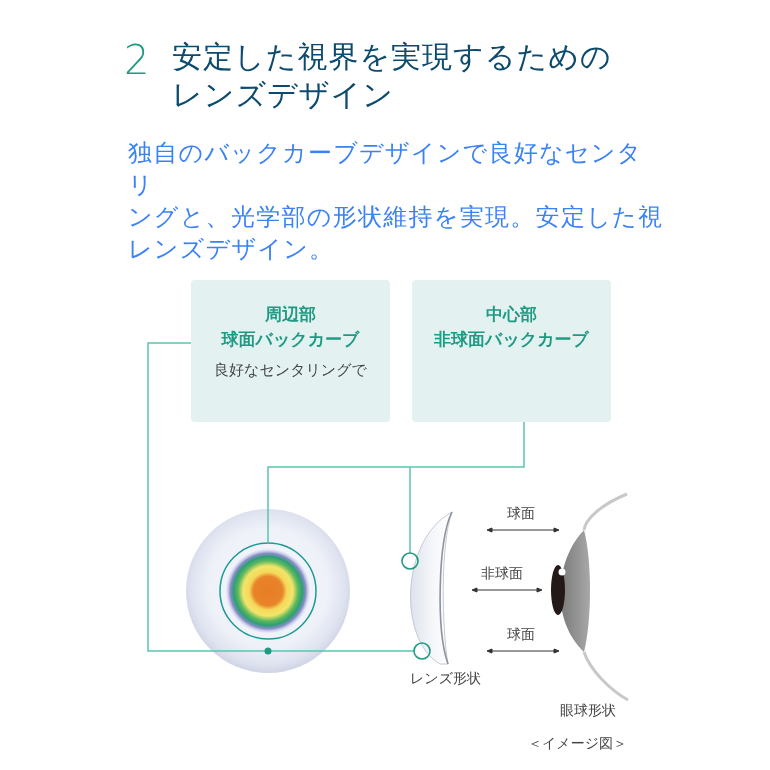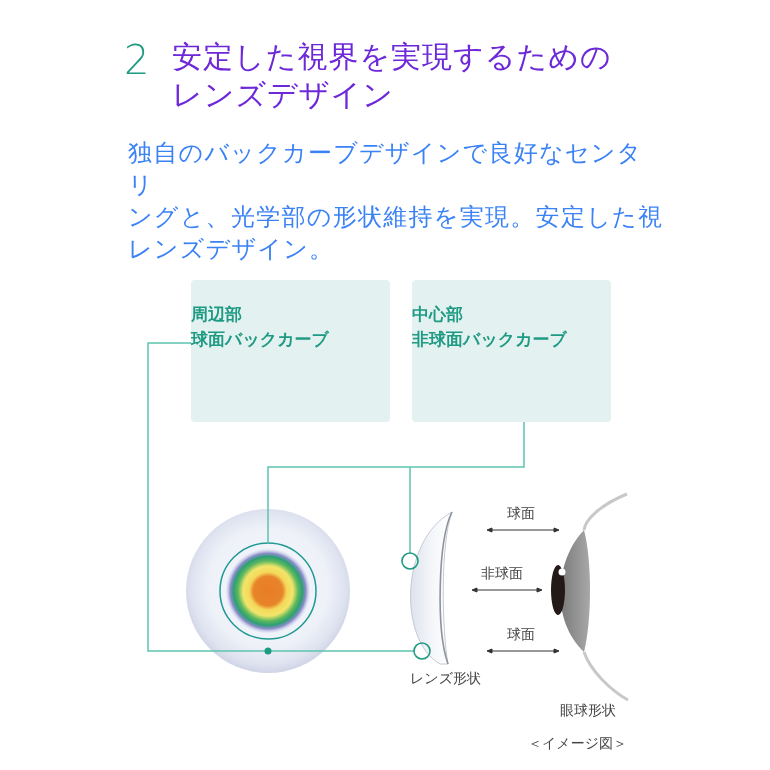--- a/index.html
+++ b/index.html
@@ -1,23 +1,23 @@
 <!DOCTYPE html>
 <html><head>
 <meta charset="utf-8">
 <style>
   html, body { margin:0; padding:0; background:#ffffff; }
   body { width:770px; height:770px; position:relative; overflow:hidden;
          font-family:"DejaVu Sans","Liberation Sans",sans-serif; }
   .abs { position:absolute; }
   .num { left:124px; top:36px; font-size:40px; font-weight:300; color:#1f9a83; line-height:48px;
          font-family:"DejaVu Sans","Liberation Sans",sans-serif; }
-  .title { left:172px; top:38px; font-size:30px; color:#6d28d9; line-height:38px; letter-spacing:1px; }
+  .title { left:172px; top:38px; font-size:30px; color:#0c4a6e; line-height:38px; letter-spacing:1px; }
   .body-text { left:128px; top:137px; width:540px; font-size:24px; color:#3b82f6; line-height:32px; letter-spacing:1.3px; }
-  .box { background:#e3f1f1; border-radius:4px; width:199px; height:142px; top:280px; }
+  .box { background:#e3f1f1; border-radius:4px; width:199px; height:142px; top:280px; text-align:center; }
   .box .h { color:#1f9a83; font-size:17px; font-weight:bold; line-height:25px; margin-top:22px; }
   .box .d { color:#444; font-size:15px; line-height:25px; margin-top:6px; }
   .lbl { font-size:14px; color:#444; }
   svg { position:absolute; left:0; top:0; }
 </style>
 </head>
 <body>
 
 <div class="abs num">2</div>
 <div class="abs title">
@@ -100,20 +100,21 @@
   <circle cx="422" cy="651" r="8" fill="none" stroke="#1f9a83" stroke-width="1.6"></circle>
   <circle cx="268" cy="651" r="3.5" fill="#1f9a83"></circle>
 </svg>
 
 <div class="abs box" style="left:191px;">
   <div class="h">
     <div>周辺部</div>
     <div>球面バックカーブ</div>
   </div>
   <div class="d">
+    <div>良好なセンタリングで</div>
   </div>
 </div>
 <div class="abs box" style="left:412px;">
   <div class="h">
     <div>中心部</div>
     <div>非球面バックカーブ</div>
   </div>
 </div>
 
 <div class="abs lbl" style="left:507px; top:505px;">球面</div>

